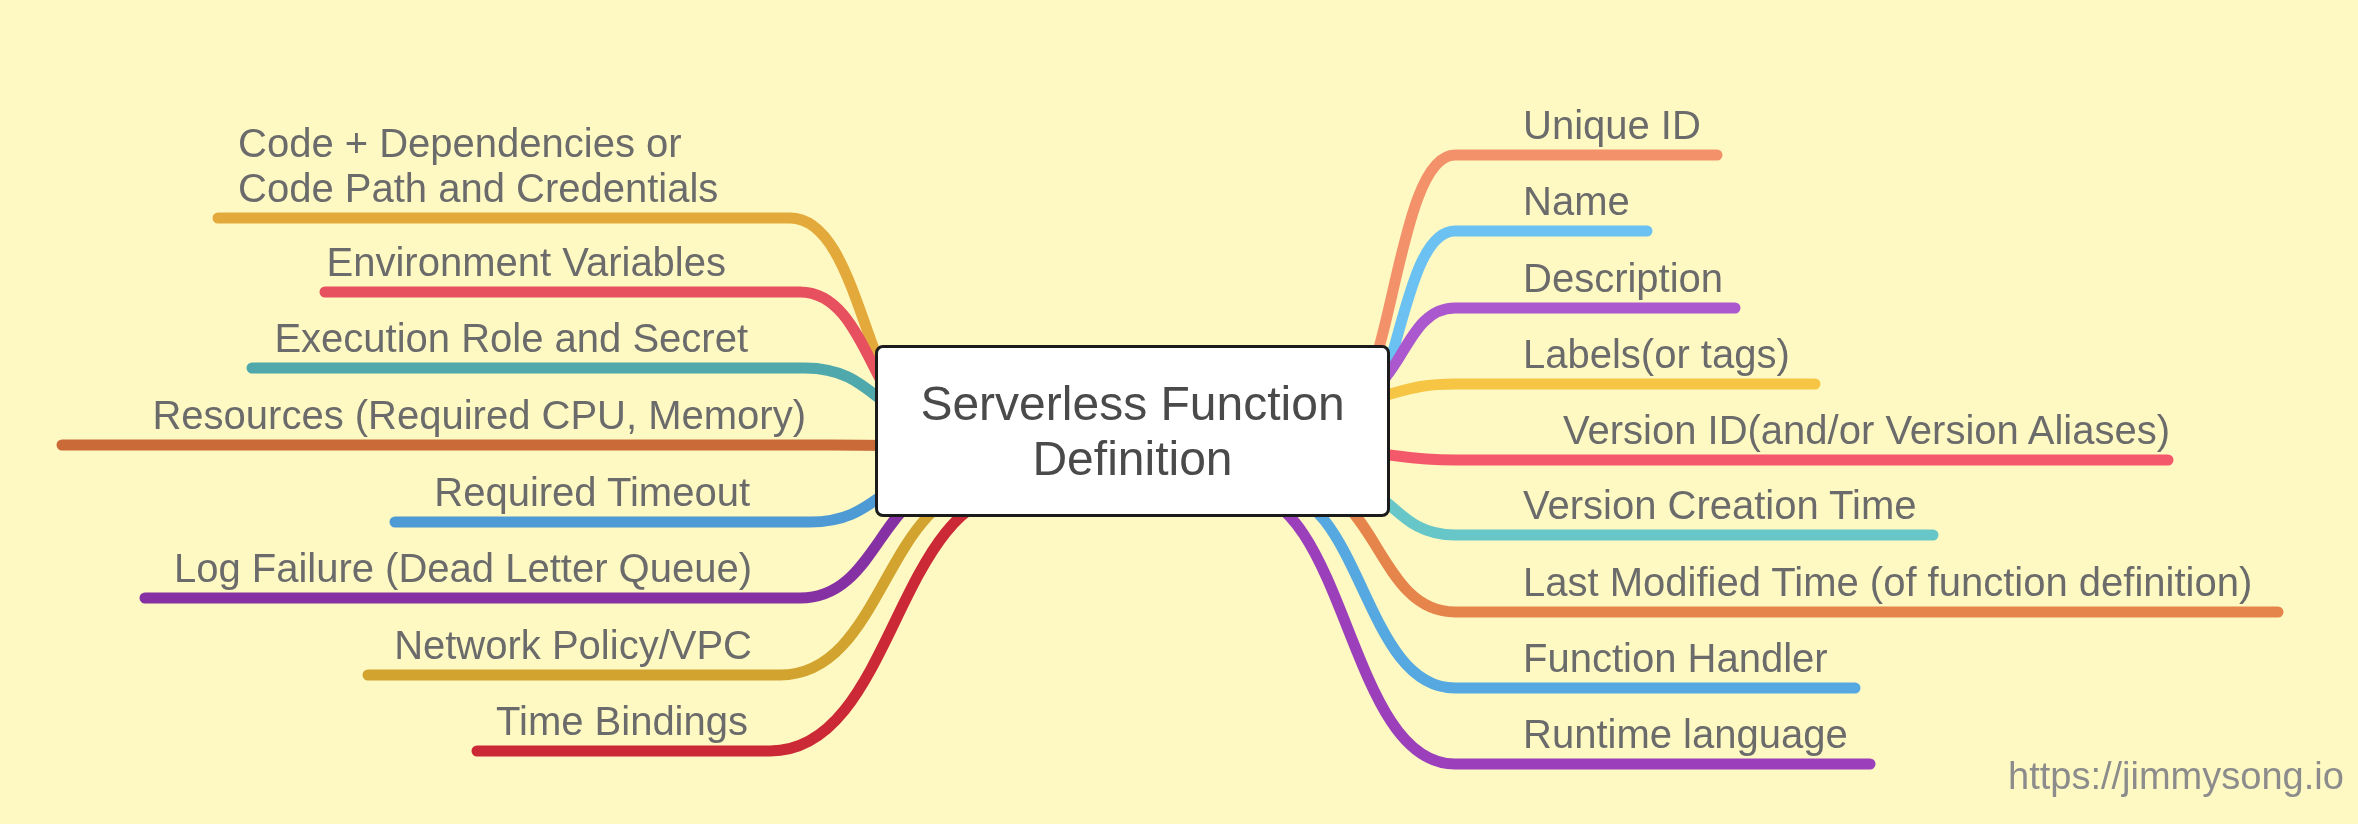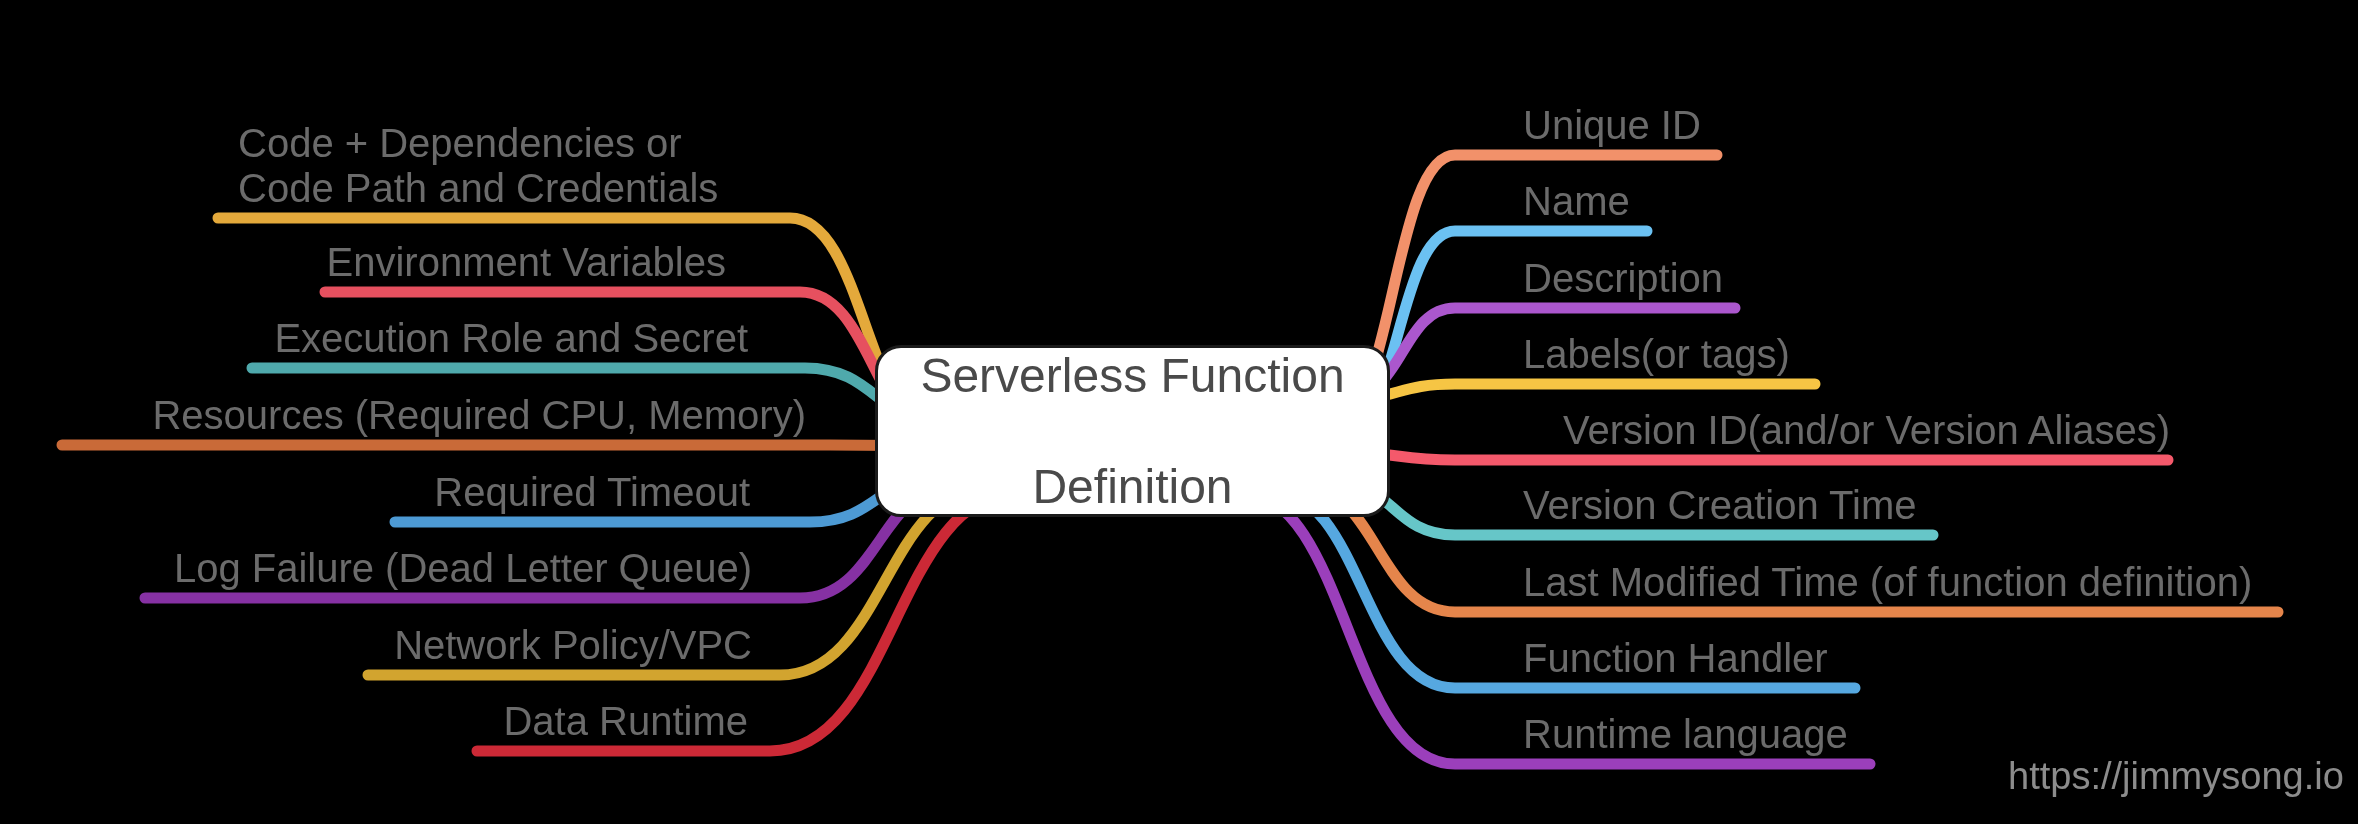--- a/index.html
+++ b/index.html
@@ -41,21 +41,21 @@
     z-index:2;
     font-size:38px;
     line-height:44px;
     color:#8C8C8C;
     white-space:nowrap;
   }
 </style>
 </head>
 <body>
 
-<div id="canvas" style="width: 2358px; height: 824px; background: #000000;">
+<div id="canvas" style="width: 2358px; height: 824px; background: #fef9c3;">
 
   <svg id="curves" width="2358" height="824" viewBox="0 0 2358 824">
       <path d="M 218 218 L 790 218 C 865 218 865 430 940 430" fill="none" stroke="#E4A93B" stroke-width="11" stroke-linecap="round" stroke-linejoin="round"></path>
       <path d="M 325 292 L 800 292 C 872.5 292 872.5 436 945 436" fill="none" stroke="#E6505F" stroke-width="11" stroke-linecap="round" stroke-linejoin="round"></path>
       <path d="M 252 368 L 805 368 C 877.5 368 877.5 426 950 426" fill="none" stroke="#4FA9AC" stroke-width="11" stroke-linecap="round" stroke-linejoin="round"></path>
       <path d="M 62 445 L 830 445 C 895 445 895 446 960 446" fill="none" stroke="#C96A38" stroke-width="11" stroke-linecap="round" stroke-linejoin="round"></path>
       <path d="M 395 522 L 810 522 C 880 522 880 472 950 472" fill="none" stroke="#4D9AD4" stroke-width="11" stroke-linecap="round" stroke-linejoin="round"></path>
       <path d="M 145 598 L 800 598 C 880 598 880 482 960 482" fill="none" stroke="#8631A3" stroke-width="11" stroke-linecap="round" stroke-linejoin="round"></path>
       <path d="M 368 675 L 780 675 C 885 675 885 487 990 487" fill="none" stroke="#D2A42F" stroke-width="11" stroke-linecap="round" stroke-linejoin="round"></path>
       <path d="M 477 751 L 770 751 C 895 751 895 492 1020 492" fill="none" stroke="#CC2936" stroke-width="11" stroke-linecap="round" stroke-linejoin="round"></path>
@@ -87,21 +87,21 @@
       <div class="branch-label align-right" style="top: 470px; right: 1608px; color: rgb(107, 107, 107); font-size: 40px;">
         <div class="lbl-line">Required Timeout</div>
       </div>
       <div class="branch-label align-right" style="top: 546px; right: 1606px; color: rgb(107, 107, 107); font-size: 40px;">
         <div class="lbl-line">Log Failure (Dead Letter Queue)</div>
       </div>
       <div class="branch-label align-right" style="top: 623px; right: 1606px; color: rgb(107, 107, 107); font-size: 40px;">
         <div class="lbl-line">Network Policy/VPC</div>
       </div>
       <div class="branch-label align-right" style="top: 699px; right: 1610px; color: rgb(107, 107, 107); font-size: 40px;">
-        <div class="lbl-line">Data Runtime</div>
+        <div class="lbl-line">Time Bindings</div>
       </div>
       <div class="branch-label" style="top: 103px; left: 1523px; color: rgb(107, 107, 107); font-size: 40px;">
         <div class="lbl-line">Unique ID</div>
       </div>
       <div class="branch-label" style="top: 179px; left: 1523px; color: rgb(107, 107, 107); font-size: 40px; text-align: right;">
         <div class="lbl-line">Name</div>
       </div>
       <div class="branch-label" style="top: 256px; left: 1523px; color: rgb(107, 107, 107); font-size: 40px;">
         <div class="lbl-line">Description</div>
       </div>
@@ -118,20 +118,20 @@
         <div class="lbl-line">Last Modified Time (of function definition)</div>
       </div>
       <div class="branch-label" style="top: 636px; left: 1523px; color: rgb(107, 107, 107); font-size: 40px;">
         <div class="lbl-line">Function Handler</div>
       </div>
       <div class="branch-label" style="top: 712px; left: 1523px; color: rgb(107, 107, 107); font-size: 40px;">
         <div class="lbl-line">Runtime language</div>
       </div>
     </div>
 
-  <div id="center-node" style="left: 875px; top: 345px; width: 515px; height: 172px; border-radius: 26px; background: rgb(255, 255, 255); border-color: rgb(27, 27, 27); color: rgb(74, 74, 74); justify-content: space-between;">
+  <div id="center-node" style="left: 875px; top: 345px; width: 515px; height: 172px; border-radius: 8px; background: rgb(255, 255, 255); border-color: rgb(27, 27, 27); color: rgb(74, 74, 74);">
     <div>Serverless Function</div>
     <div>Definition</div>
   </div>
 
   <div id="watermark" style="left: 2008px; top: 754px; color: rgb(140, 140, 140);">https://jimmysong.io</div>
 
 </div>
 
 </body></html>

